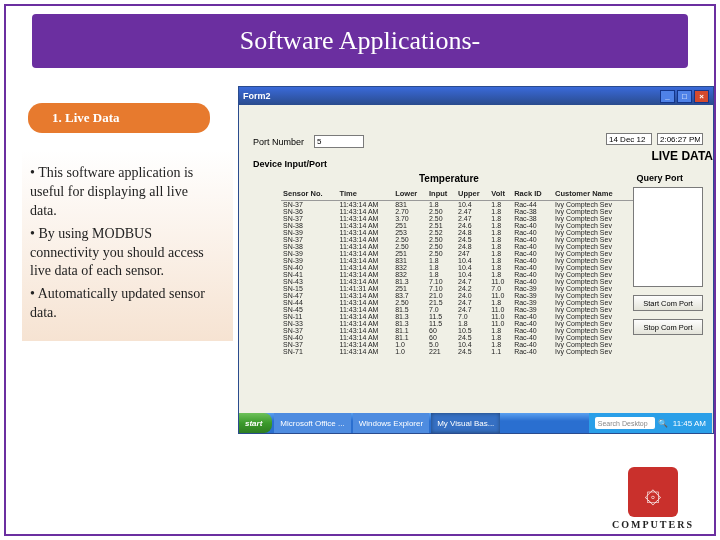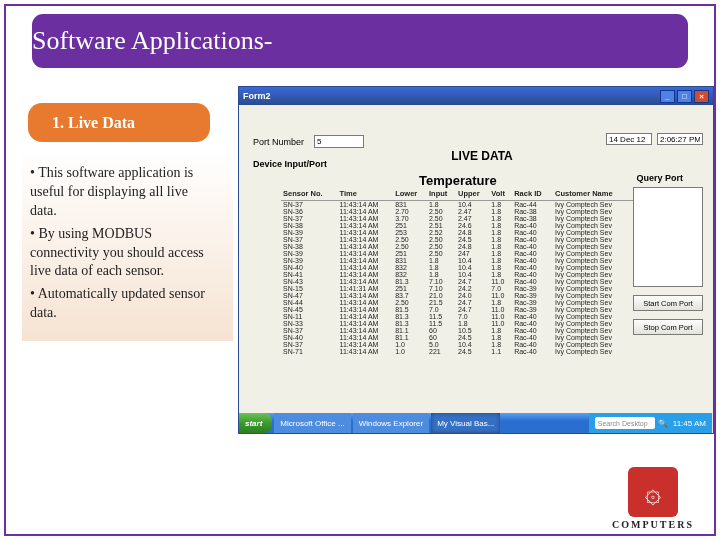--- a/index.html
+++ b/index.html
@@ -12,32 +12,32 @@
   }
   .slide-border {
     position: absolute; inset: 4px;
     border: 2px solid #6b2fa0;
   }
   .title-bar {
     position: absolute;
     left: 32px; right: 32px; top: 14px;
     height: 54px;
     background: #6b2fa0;
-    border-radius: 11px;
-    display: flex; align-items: center; justify-content: flex-start;
+    border-radius: 4px;
+    display: flex; align-items: center; justify-content: center;
   }
   .title-text { color: #fff; font-size: 26px; font-weight: 400; }
   .subtitle {
     position: absolute;
     left: 28px; top: 103px;
     background: #e77a2e;
     color: #fff;
-    width: 182px; height: 39px;
+    width: 182px; height: 30px;
     border-radius: 14px;
-    font-size: 16px; font-weight: bold;
+    font-size: 13px; font-weight: bold;
     display: flex; align-items: center; padding-left: 24px;
     font-family: Georgia, serif;
   }
   .desc-panel {
     position: absolute;
     left: 22px; top: 150px; width: 211px;
     padding: 14px 22px 14px 8px;
     background: linear-gradient(180deg,#fff 0%,#f6e3d2 100%);
     font-size: 14px; line-height: 1.35;
     color: #222;
@@ -76,23 +76,23 @@
   .form-body {
     position: relative;
     height: calc(100% - 18px - 20px);
     background: #f0f0e6;
     padding: 6px 8px;
   }
   .row-top { position:absolute; right:10px; top:28px; font-size:8px; display:flex; gap:5px;}
   .tb { width:46px; height:12px; border:1px solid #7a7a7a; background:#fff; font-size:8px; padding:0 2px; }
   .port-row { position:absolute; left:14px; top:30px; font-size:9px; display:flex; align-items:center; gap:10px;}
   .port-row input { width:50px; height:13px; border:1px solid #7a7a7a; background:#fff; font-size:8px; padding:0 2px;}
-  .live-lbl { position:absolute; left:12px; right:0; top:44px; text-align:center; font-size:12px; font-weight:bold; }
+  .live-lbl { position:absolute; left:12px; right:0; top:44px; text-align:right; font-size:12px; font-weight:bold; }
   .dev-lbl { position:absolute; left:14px; top:54px; font-size:9px; font-weight:bold;}
-  .temp-lbl { position:absolute; left:180px; top:68px; font-size:13px; font-weight:bold;}
+  .temp-lbl { position:absolute; left:180px; top:68px; font-size:10px; font-weight:bold;}
   .qport-lbl { position:absolute; right:30px; top:68px; font-size:9px; font-weight:bold;}
   .table-wrap {
     position:absolute; left:14px; top:83px;
     width:352px;
     margin-left:28px;
   }
   table { border-collapse: collapse; width:100%; font-size:7px; color:#222;}
   th { text-align:left; font-weight:bold; border-bottom:1px solid #999; padding:1px 2px 2px; font-size:7.5px;}
   td { padding:0 2px; white-space: nowrap;}
   .side-panel {

